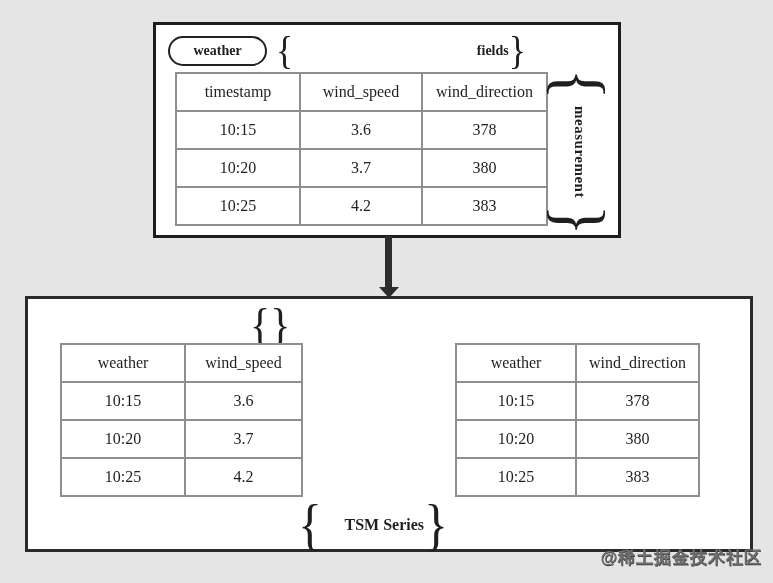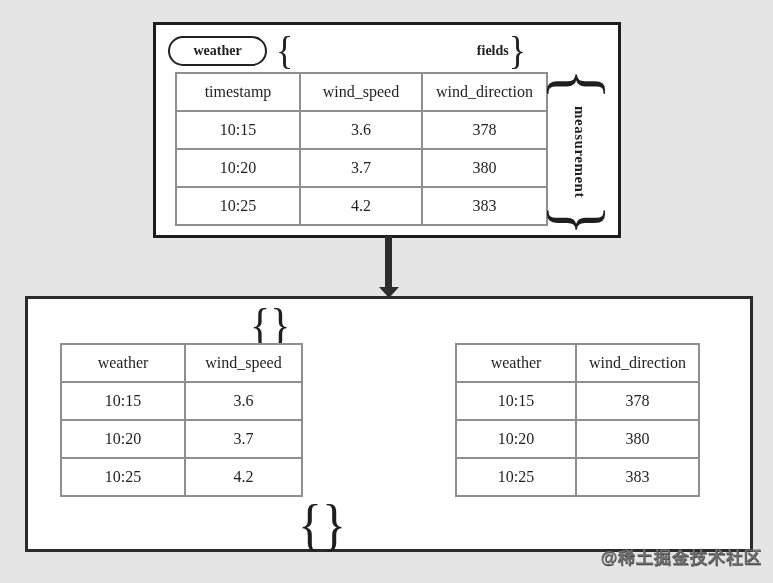--- a/index.html
+++ b/index.html
@@ -163,19 +163,20 @@
       </tr>
       <tr>
         <td>10:25</td>
         <td>383</td>
       </tr>
     </tbody>
       </table>
 
     <div class="hgroup tsm-group">
       <span class="brace">{</span>
+      <span class="hlabel">TSM Series</span>
       <span class="brace">}</span>
     </div>
   </div>
 
   <div class="watermark">@稀土掘金技术社区</div>
 
 </div>
 
 </body></html>

